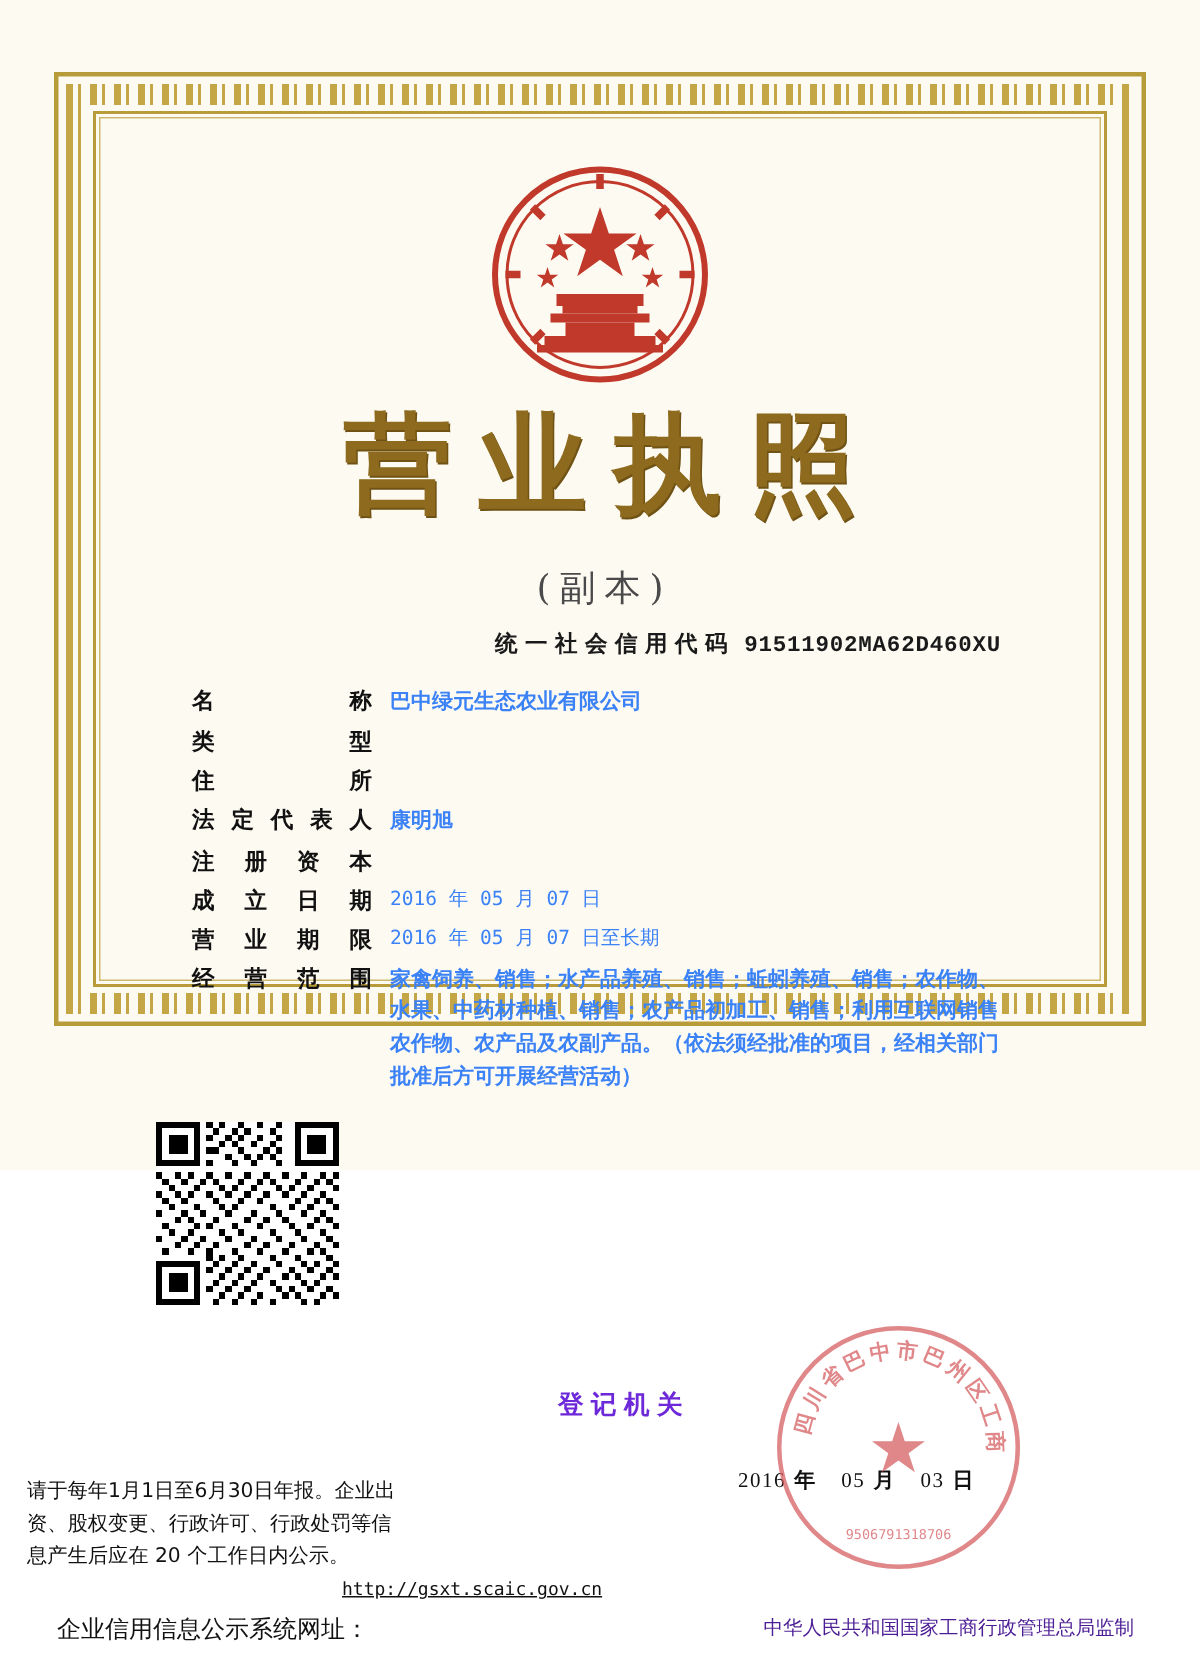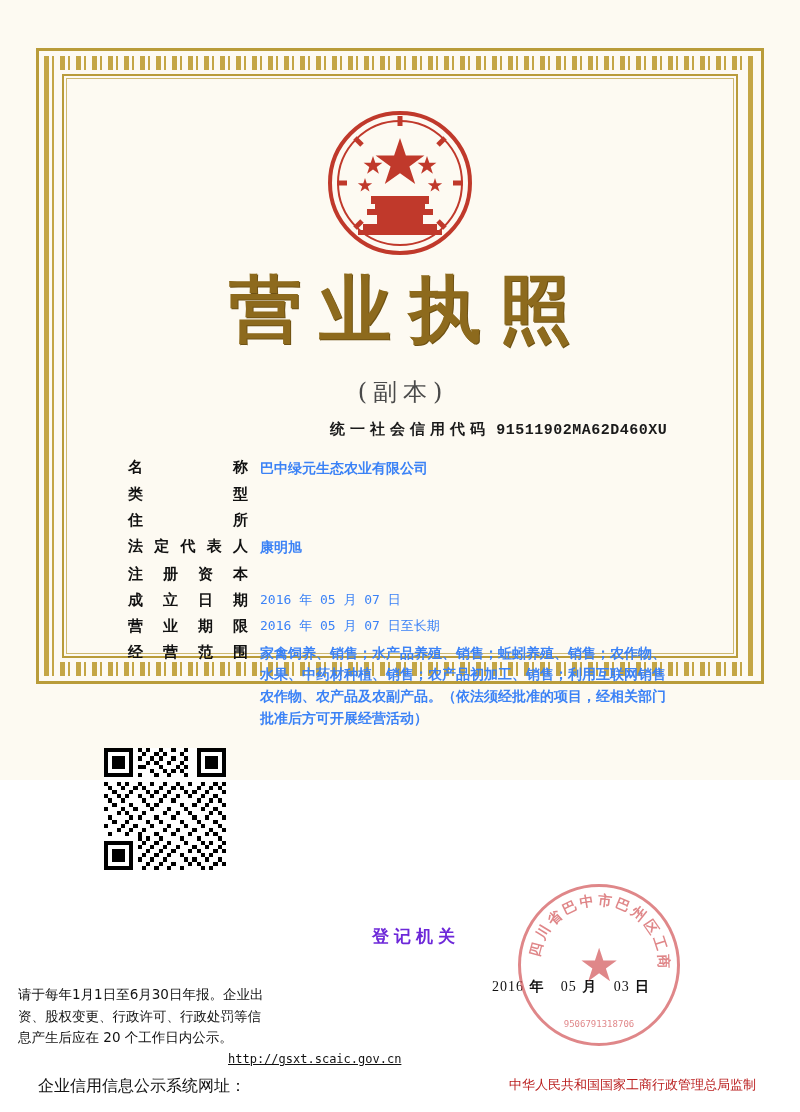--- a/index.html
+++ b/index.html
@@ -274,21 +274,21 @@
     font-size: 12px;
     color: #111;
     text-decoration: underline;
     text-align: right;
   }
   .issuer {
     position: absolute;
     right: 44px;
     top: 1076px;
     font-size: 13px;
-    color: #b91c1c;
+    color: #4c1d95;
   }
 </style>
 </head>
 <body>
 
 <div class="page">
 
   <div class="border-outer"></div>
   <div class="border-fret"></div>
   <div class="border-inner"></div>

